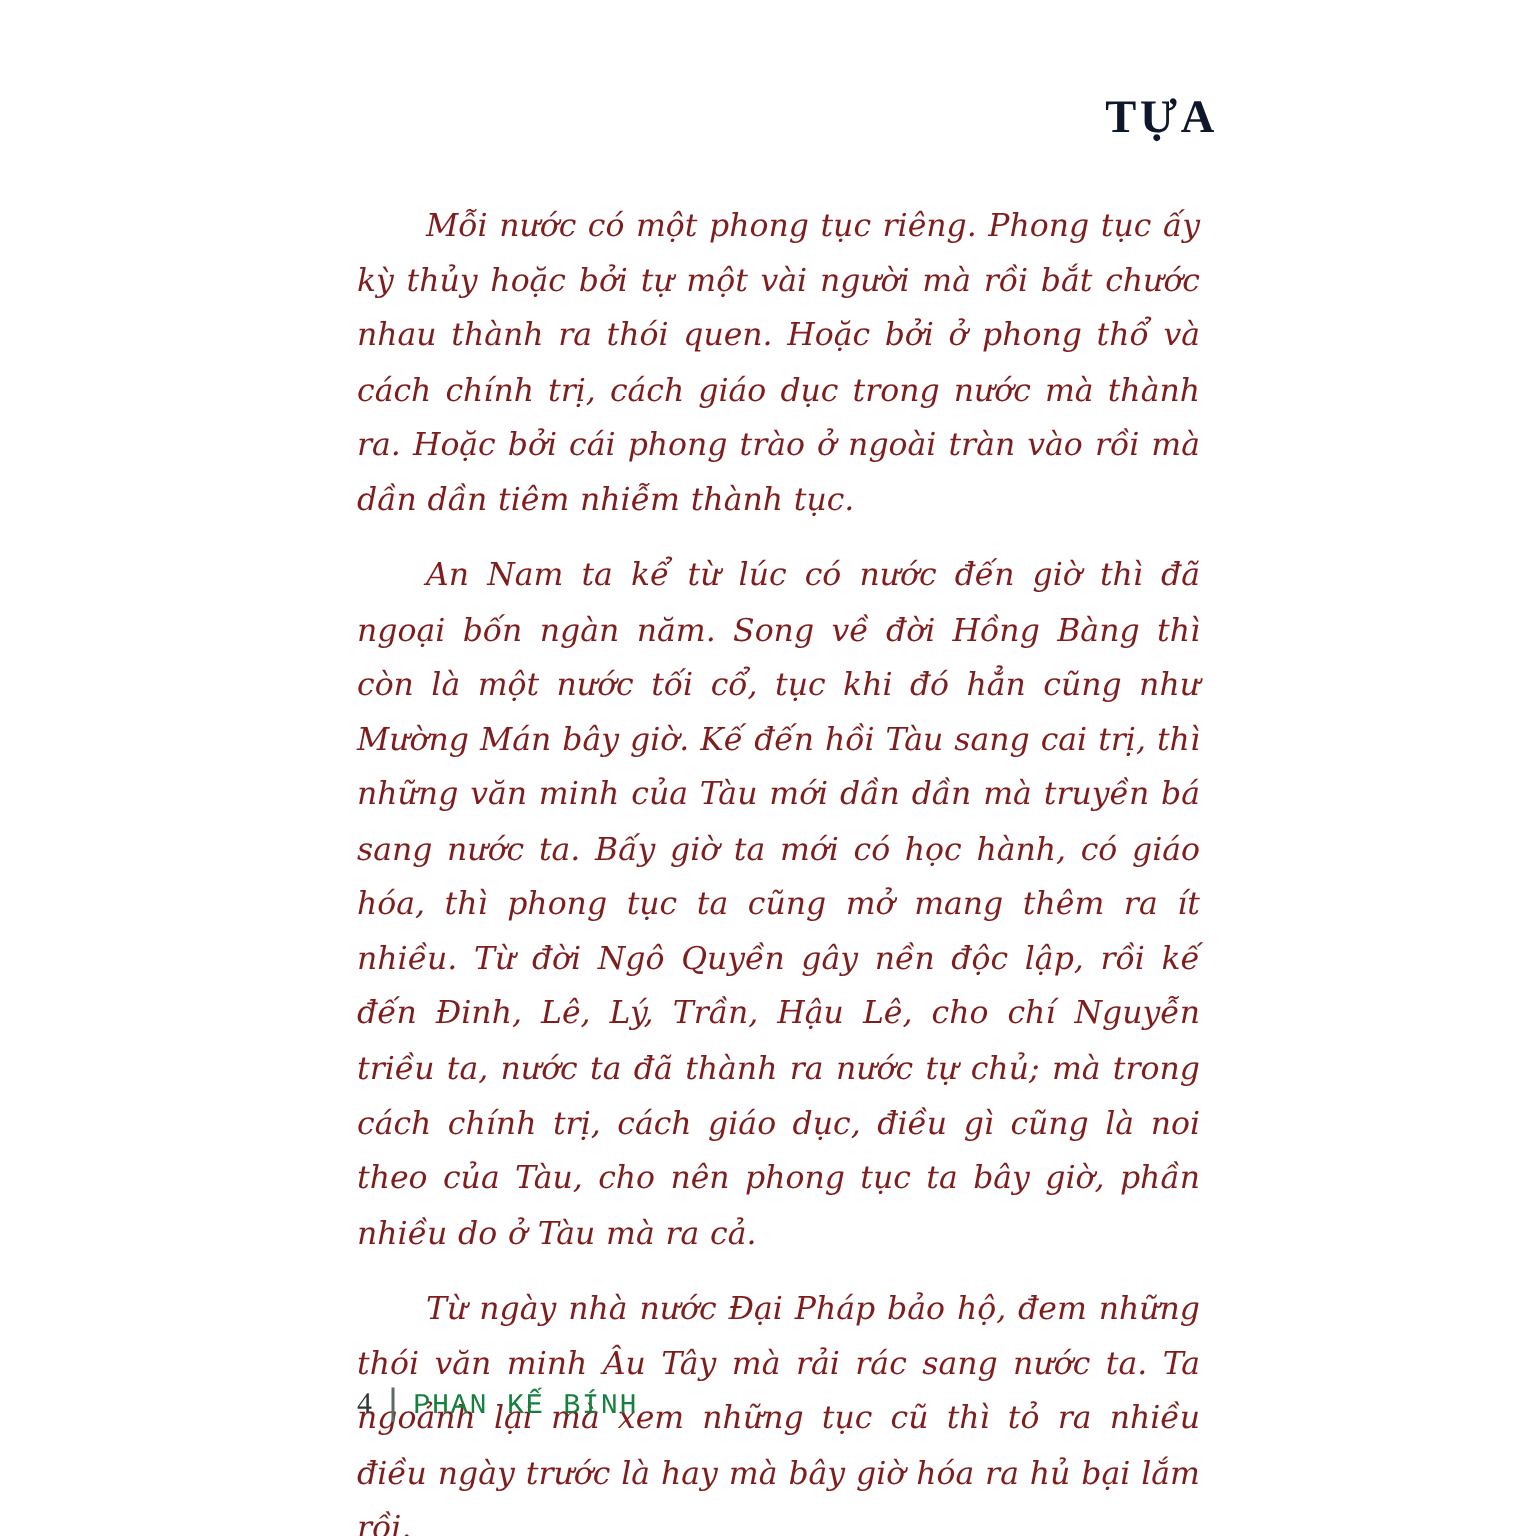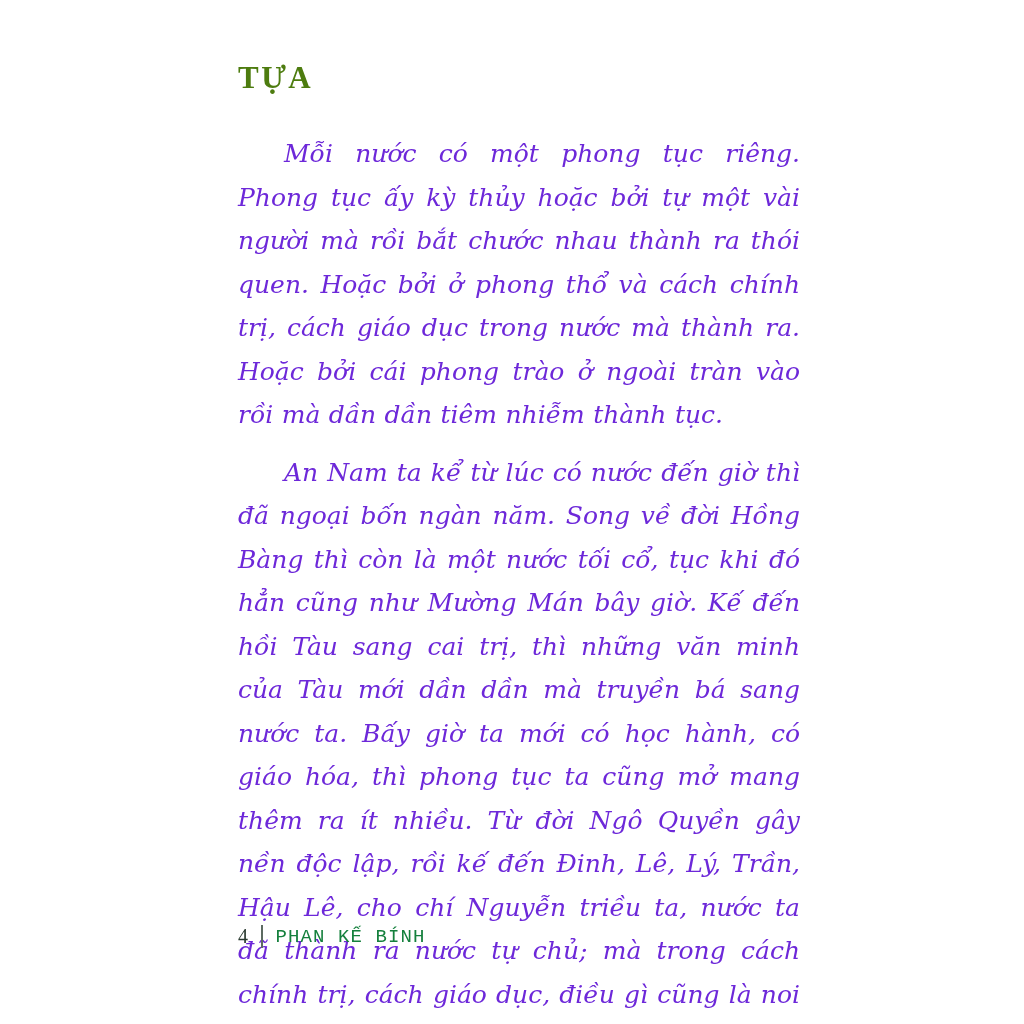--- a/index.html
+++ b/index.html
@@ -24,37 +24,37 @@
   }
 
   .page-inner {
     position: absolute;
     left: 238px;
     top: 60px;
     width: 574px;
   }
 
   .chapter-title {
-    text-align: left;
+    text-align: right;
     font-size: 31px;
     font-weight: bold;
     letter-spacing: 2.5px;
-    color: #4d7c0f;
+    color: #0f172a;
     margin: 0 0 36px 0;
     font-family: "Liberation Serif", "DejaVu Serif", serif;
   }
 
   .body-text p {
     margin: 0 12px 14px 0;
     text-indent: 46px;
     text-align: justify;
-    font-size: 25px;
+    font-size: 21px;
     line-height: 1.74;
     font-style: italic;
-    color: #6d28d9;
+    color: #7f1d1d;
     font-family: "DejaVu Serif", "Liberation Serif", serif;
     word-spacing: 0.5px;
   }
 
   .body-text p:last-child {
     margin-bottom: 0;
   }
 
   .footer {
     position: absolute;

